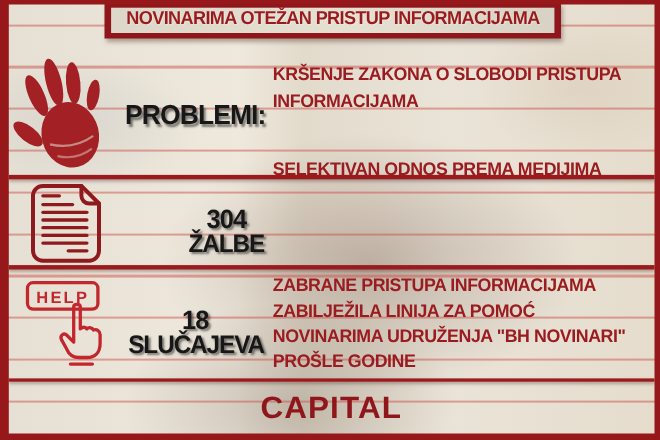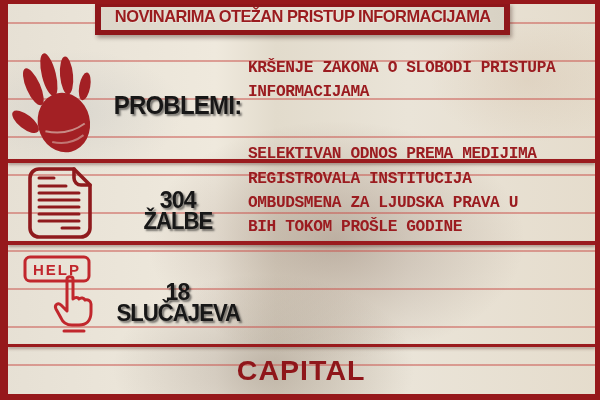--- a/index.html
+++ b/index.html
@@ -37,25 +37,25 @@
     width:100%;height:100%;background:linear-gradient(90deg,#ddd7ca,#e6e0d3 55%,#d8d2c4);
     display:flex;align-items:flex-start;justify-content:center;
   }
   .banner-title{
     color:#9a1b1e;font-weight:bold;font-size:17px;letter-spacing:-0.6px;
     white-space:nowrap;transform:scaleX(.97);text-shadow:1px 1px 0 rgba(255,255,255,.25);
   }
   
   .row{position:absolute;left:8px;right:5px;display:flex;align-items:stretch;z-index:10;}
   .row-1{top:36px;height:122px;}
-  .row-2{top:165px;height:75px;}
+  .row-2{top:165px;height:75px;gap:28px;}
   .row-3{top:247px;height:95px;}
   .icon-cell{width:104px;display:flex;align-items:center;justify-content:center;flex:0 0 auto;}
   .label-cell{width:132px;flex:0 0 auto;display:flex;flex-direction:column;align-items:center;justify-content:center;text-align:center;margin-top:16px;}
-  .text-cell{flex:1 1 auto;min-width:0;padding:0 6px 0 4px;box-sizing:border-box;font-family:Liberation Mono, monospace;}
+  .text-cell{flex:1 1 auto;min-width:0;padding:0 6px 0 4px;box-sizing:border-box;}
   .black-label{
     color:#171717;font-weight:bold;font-size:25px;letter-spacing:-0.8px;
     text-shadow:2px 2px 2px rgba(10,10,10,.5);line-height:1.0;transform:scaleX(.96);
   }
   .stat-number{font-size:24px;}
   .stat-word{font-size:23px;margin-top:-2px;letter-spacing:-1px;}
   .red-line{
     color:#9b1c20;font-weight:bold;font-size:16.5px;letter-spacing:-0.4px;
     line-height:24px;white-space:nowrap;transform:scaleX(.98);transform-origin:left center;
   }
@@ -137,44 +137,45 @@
         <line x1="21" y1="49" x2="61" y2="49"></line>
         <line x1="21" y1="56" x2="61" y2="56"></line>
         <line x1="44" y1="63" x2="61" y2="63"></line>
       </g>
     </svg>
   </div>
   <div class="label-cell">
     <div class="black-label stat-number">304</div>
     <div class="black-label stat-word">ŽALBE</div>
   </div>
-  <div class="text-cell">
-    <div class="red-line">REGISTROVALA INSTITUCIJA</div>
-    <div class="red-line">OMBUDSMENA ZA LJUDSKA PRAVA U</div>
-    <div class="red-line">BIH TOKOM PROŠLE GODINE</div>
-  </div>
 </div>
 
 <div class="divider divider-2"></div>
 
 <div class="row row-3">
   <div class="icon-cell">
     <svg width="76" height="84" viewBox="0 0 76 84">
       <g fill="none" stroke="#c1272d" stroke-width="3" stroke-linejoin="round" stroke-linecap="round">
         <rect x="3" y="4" width="64" height="24" rx="5"></rect>
         <path d="M45 26 c0 -3 6 -3 6 0 v20 c2 -2 5 -2 6 0 c2 -2 5 -1 6 1 c3 -1 6 1 6 4 v8 c0 9 -5 13 -12 13 h-7 c-5 0 -9 -2 -11 -7 l-5 -9 c-2 -4 2 -7 5 -4 l6 6 Z"></path>
         <path d="M42 78 h20"></path>
       </g>
       <text x="35" y="22" text-anchor="middle" font-size="15" font-weight="bold" letter-spacing="2" fill="#c1272d">HELP</text>
     </svg>
   </div>
   <div class="label-cell">
     <div class="black-label stat-number">18</div>
     <div class="black-label stat-word">SLUČAJEVA</div>
   </div>
+  <div class="text-cell">
+    <div class="red-line">ZABRANE PRISTUPA INFORMACIJAMA</div>
+    <div class="red-line">ZABILJEŽILA LINIJA ZA POMOĆ</div>
+    <div class="red-line">NOVINARIMA UDRUŽENJA "BH NOVINARI"</div>
+    <div class="red-line">PROŠLE GODINE</div>
+  </div>
 </div>
 
 <div class="divider divider-3"></div>
 
 <div class="footer">
   <div class="footer-brand">CAPITAL</div>
 </div>
 
 <div class="outer-frame"></div>
 

